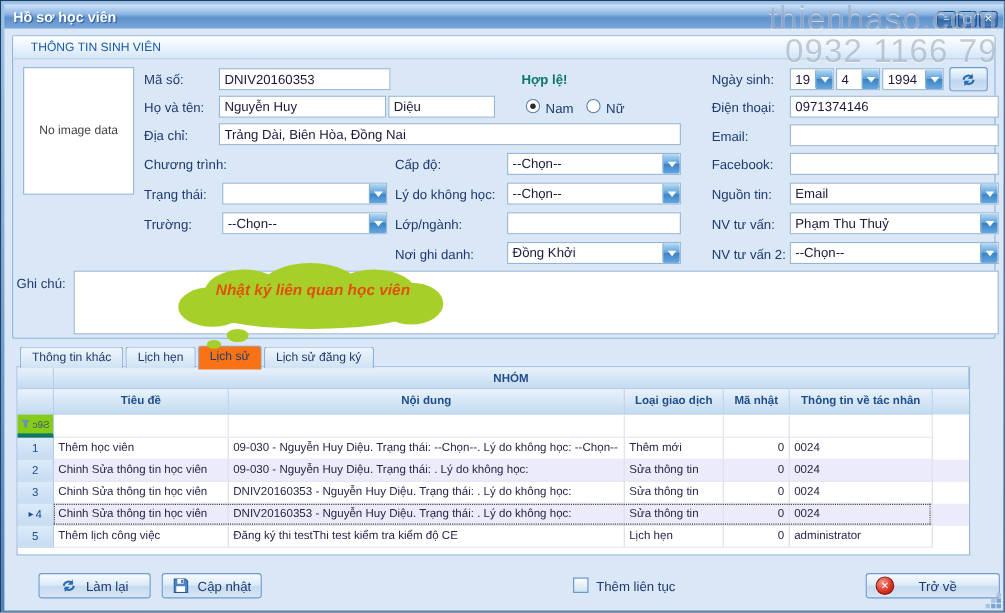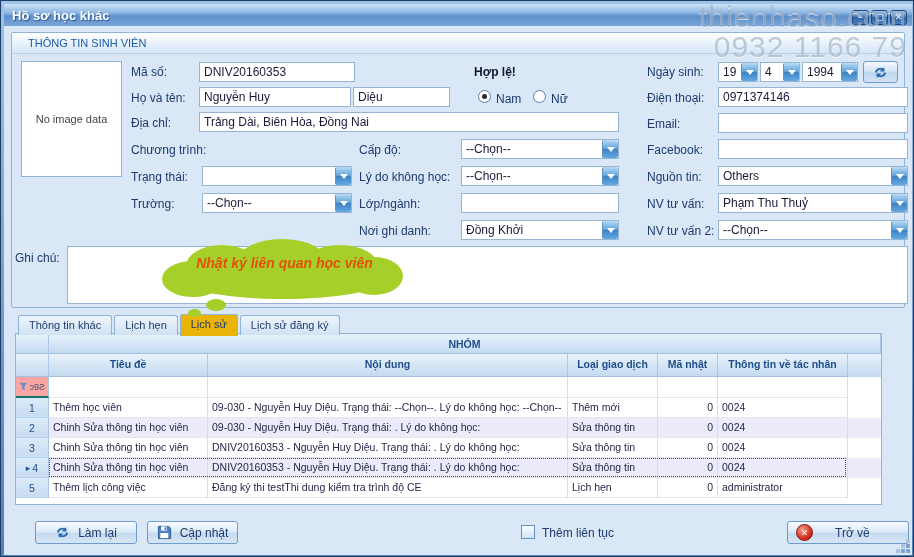--- a/index.html
+++ b/index.html
@@ -18,75 +18,75 @@
   .body { position:absolute; left:3px; top:25px; width:908px; height:529px; background:#d9e7f6; }
 
   .groupbox { position:absolute; left:7px; top:6px; width:894px; height:276px; border:1px solid #8fb3d9; border-radius:2px; }
   .gb-head { height:21px; background:linear-gradient(#ffffff,#d5e6f7); border-bottom:1px solid #b8d0e8; display:flex; align-items:center; padding-left:16px; }
   .gb-title { color:#1b5aa8; font-size:11px; }
 
   .photo { position:absolute; left:17px; top:35px; width:101px; height:116px; background:#fff; border:1px solid #8fb3d9; display:flex; align-items:center; justify-content:center; font-size:11px; color:#444; }
 
   .lbl { position:absolute; font-size:12px; color:#1e3a6e; white-space:nowrap; }
   .inp { position:absolute; height:20px; border:1px solid #96b4d4; background:#fff; font:12px "Liberation Sans","DejaVu Sans",sans-serif; color:#1a1a3a; padding:0 4px; }
-  .status { position:absolute; font-size:12px; color:#0f172a; font-weight:bold; }
+  .status { position:absolute; font-size:12px; color:#0f766e; font-weight:bold; }
 
   .combo { position:absolute; height:20px; border:1px solid #96b4d4; background:#fff; display:flex; }
   .cv { flex:1; font-size:12px; color:#1a1a3a; padding:2px 4px; white-space:nowrap; overflow:hidden; }
   .cbtn { width:16px; border-left:1px solid #5b92c8; border-radius:2px; background:linear-gradient(#b8dcf5,#5c9fd8 50%,#3b82c4 50%,#65a8e0); display:flex; align-items:center; justify-content:center; }
   .chev { width:0; height:0; border-left:4px solid transparent; border-right:4px solid transparent; border-top:5px solid #fff; }
 
   .minibtn { position:absolute; border:1px solid #6f9cd0; border-radius:3px; background:linear-gradient(#f4f9fe,#d4e5f5 45%,#bed6ee 55%,#d0e2f3); display:flex; align-items:center; justify-content:center; cursor:default; }
 
   .radio { position:absolute; width:13px; height:13px; border:1px solid #5a7fae; border-radius:50%; background:#fff; }
   .radio.checked::after { content:""; position:absolute; left:3px; top:3px; width:5px; height:5px; border-radius:50%; background:#2a2a2a; }
 
   textarea.note { position:absolute; left:63px; top:220px; width:841px; height:58px; border:1px solid #96b4d4; background:#fff; resize:none; font:12px "Liberation Sans","DejaVu Sans",sans-serif; }
 
   .cloud { position:absolute; left:158px; top:213px; width:250px; height:80px; z-index:30; pointer-events:none; }
   .blob { position:absolute; background:#a6d029; border-radius:50%; }
   .cloud-text { position:absolute; left:10px; top:16px; width:225px; text-align:center; color:#e2500a; font-size:14px; font-weight:bold; font-style:italic; z-index:2; }
 
   .tabs { position:absolute; left:14px; top:287px; display:flex; align-items:flex-end; z-index:3; }
   .tab { height:20px; padding:3px 10px 0; margin-right:2px; font-size:11px; color:#1e3a6e; border:1px solid #8fb3d9; border-bottom:none; border-radius:3px 3px 0 0; background:linear-gradient(#eef5fc,#cfe2f4); white-space:nowrap; }
-  .tab.active { height:22px; background:#eab308; position:relative; top:1px; }
+  .tab.active { height:22px; background:#f97316; position:relative; top:1px; }
 
   .grid { position:absolute; left:11px; top:307px; width:867px; height:172px; background:#fff; border:1px solid #8fb3d9; font-size:10.5px; }
   .grow { display:flex; }
   .tc { border-right:1px solid #d8dcea; border-bottom:1px solid #e4e6f2; padding:3px 4px; white-space:nowrap; overflow:hidden; color:#26264a; }
   .hcell { background:linear-gradient(#e9f2fb,#c3daf0); border-right:1px solid #aac8e6; border-bottom:1px solid #9fc0e2; color:#1f4e8c; text-align:center; padding:4px 2px; white-space:nowrap; overflow:hidden; }
   .band { height:20px; } .band .hcell { font-weight:bold; }
   .hdr { height:23px;font-weight:bold; }
   .c0 { width:33px; flex:none; } .c1 { width:159px; flex:none; } .c2 { width:360px; flex:none; }
   .c3 { width:90px; flex:none; } .c4 { width:60px; flex:none; text-align:right; } .c5 { width:130px; flex:none; }
   .cF { flex:1; border:none; }
   .idx { background:linear-gradient(#dcebfa,#c6dcf1); border-right:1px solid #a9c7e5; border-bottom:1px solid #b9d2ec; color:#1f4e8c; text-align:center; display:flex; align-items:center; justify-content:center; gap:2px; }
   .frow { height:21px; } .frow .tc { background:#fff; }
-  .fcell0 { background:#fca5a5; display:flex; align-items:center; gap:2px; padding:2px 3px; border-right:1px solid #a9c7e5; border-bottom:2px solid #0f766e; color:#456; font-size:9px; }
+  .fcell0 { background:#84cc16; display:flex; align-items:center; gap:2px; padding:2px 3px; border-right:1px solid #a9c7e5; border-bottom:4px solid #0f766e; color:#456; font-size:9px; }
   .trow { height:20px; position:relative; }
   .trow.alt .tc { background:#ebebf9; }
   .trow.focused::after { content:""; position:absolute; left:33px; right:35px; top:0; bottom:1px; border:1px dotted #444; pointer-events:none; }
   .ptr { color:#1f4e8c; font-size:9px; }
 
   .btn { position:absolute; height:23px; border:1px solid #6f9cd0; border-radius:3px;
     background:linear-gradient(#f8fbfe,#dcebf8 45%,#c6daf0 55%,#d7e6f5);
     color:#1e3a6e; font-size:12px; display:flex; align-items:center; justify-content:center; gap:8px; cursor:default;margin-left:16px; }
   .redx { width:17px; height:17px; border-radius:50%; border:1px solid #8a1208;
     background:radial-gradient(circle at 35% 30%,#f59a8e,#d63022 60%,#a61a0e);
     color:#fff; font-size:9px; font-weight:bold; display:flex; align-items:center; justify-content:center; }
   .cb-box { position:absolute; left:517px; top:499px; width:14px; height:14px; border:1px solid #5f93c8; background:linear-gradient(#fdfeff,#cfe2f3); }
   .grip { position:absolute; right:2px; bottom:2px; width:4px; height:4px; background:#7fa3cc; box-shadow:-5px 0 #7fa3cc,0 -5px #7fa3cc,-10px 0 #aac4e0,0 -10px #aac4e0,-5px -5px #aac4e0; }
 </style>
 </head>
 <body>
 
 <div class="win">
 
   <div class="titlebar">
-    <span class="title-text">Hồ sơ học khác</span>
+    <span class="title-text">Hồ sơ học viên</span>
   </div>
   <div class="winbtns">
     <div class="wbtn">–</div>
     <div class="wbtn">▢</div>
     <div class="wbtn">✕</div>
   </div>
   <div class="watermark wm1">thienhaso.com</div>
   <div class="watermark wm2">0932 1166 79</div>
 
   <div class="body">
@@ -174,21 +174,21 @@
           <i class="chev"></i>
         </span>
     </div>
     <div class="combo" style="left:457px;top:140px;width:158px">
       <span class="cv">--Chọn--</span>
       <span class="cbtn">
           <i class="chev"></i>
         </span>
     </div>
     <div class="combo" style="left:714px;top:140px;width:190px">
-      <span class="cv">Others</span>
+      <span class="cv">Email</span>
       <span class="cbtn">
           <i class="chev"></i>
         </span>
     </div>
 
     <div class="combo" style="left:198px;top:167px;width:150px">
       <span class="cv">--Chọn--</span>
       <span class="cbtn">
           <i class="chev"></i>
         </span>
@@ -299,21 +299,21 @@
         <div class="tc c1">Chinh Sửa thông tin học viên</div>
         <div class="tc c2">DNIV20160353 - Nguyễn Huy Diệu. Trạng thái: . Lý do không học:</div>
         <div class="tc c3">Sửa thông tin</div>
         <div class="tc c4">0</div>
         <div class="tc c5">0024</div>
         <div class="tc cF"></div>
       </div>
       <div class="grow trow">
         <div class="idx c0">5</div>
         <div class="tc c1">Thêm lịch công việc</div>
-        <div class="tc c2">Đăng ký thi testThi dung kiểm tra trình độ CE</div>
+        <div class="tc c2">Đăng ký thi testThi test kiểm tra kiểm độ CE</div>
         <div class="tc c3">Lịch hẹn</div>
         <div class="tc c4">0</div>
         <div class="tc c5">administrator</div>
         <div class="tc cF"></div>
       </div>
     </div>
 
     <div class="btn" style="left:15px;top:495px;width:102px">
       <svg width="15" height="13" viewBox="0 0 16 14">
           <path d="M3 7a5 5 0 0 1 9-2" fill="none" stroke="#2a6ab0" stroke-width="2"></path>

